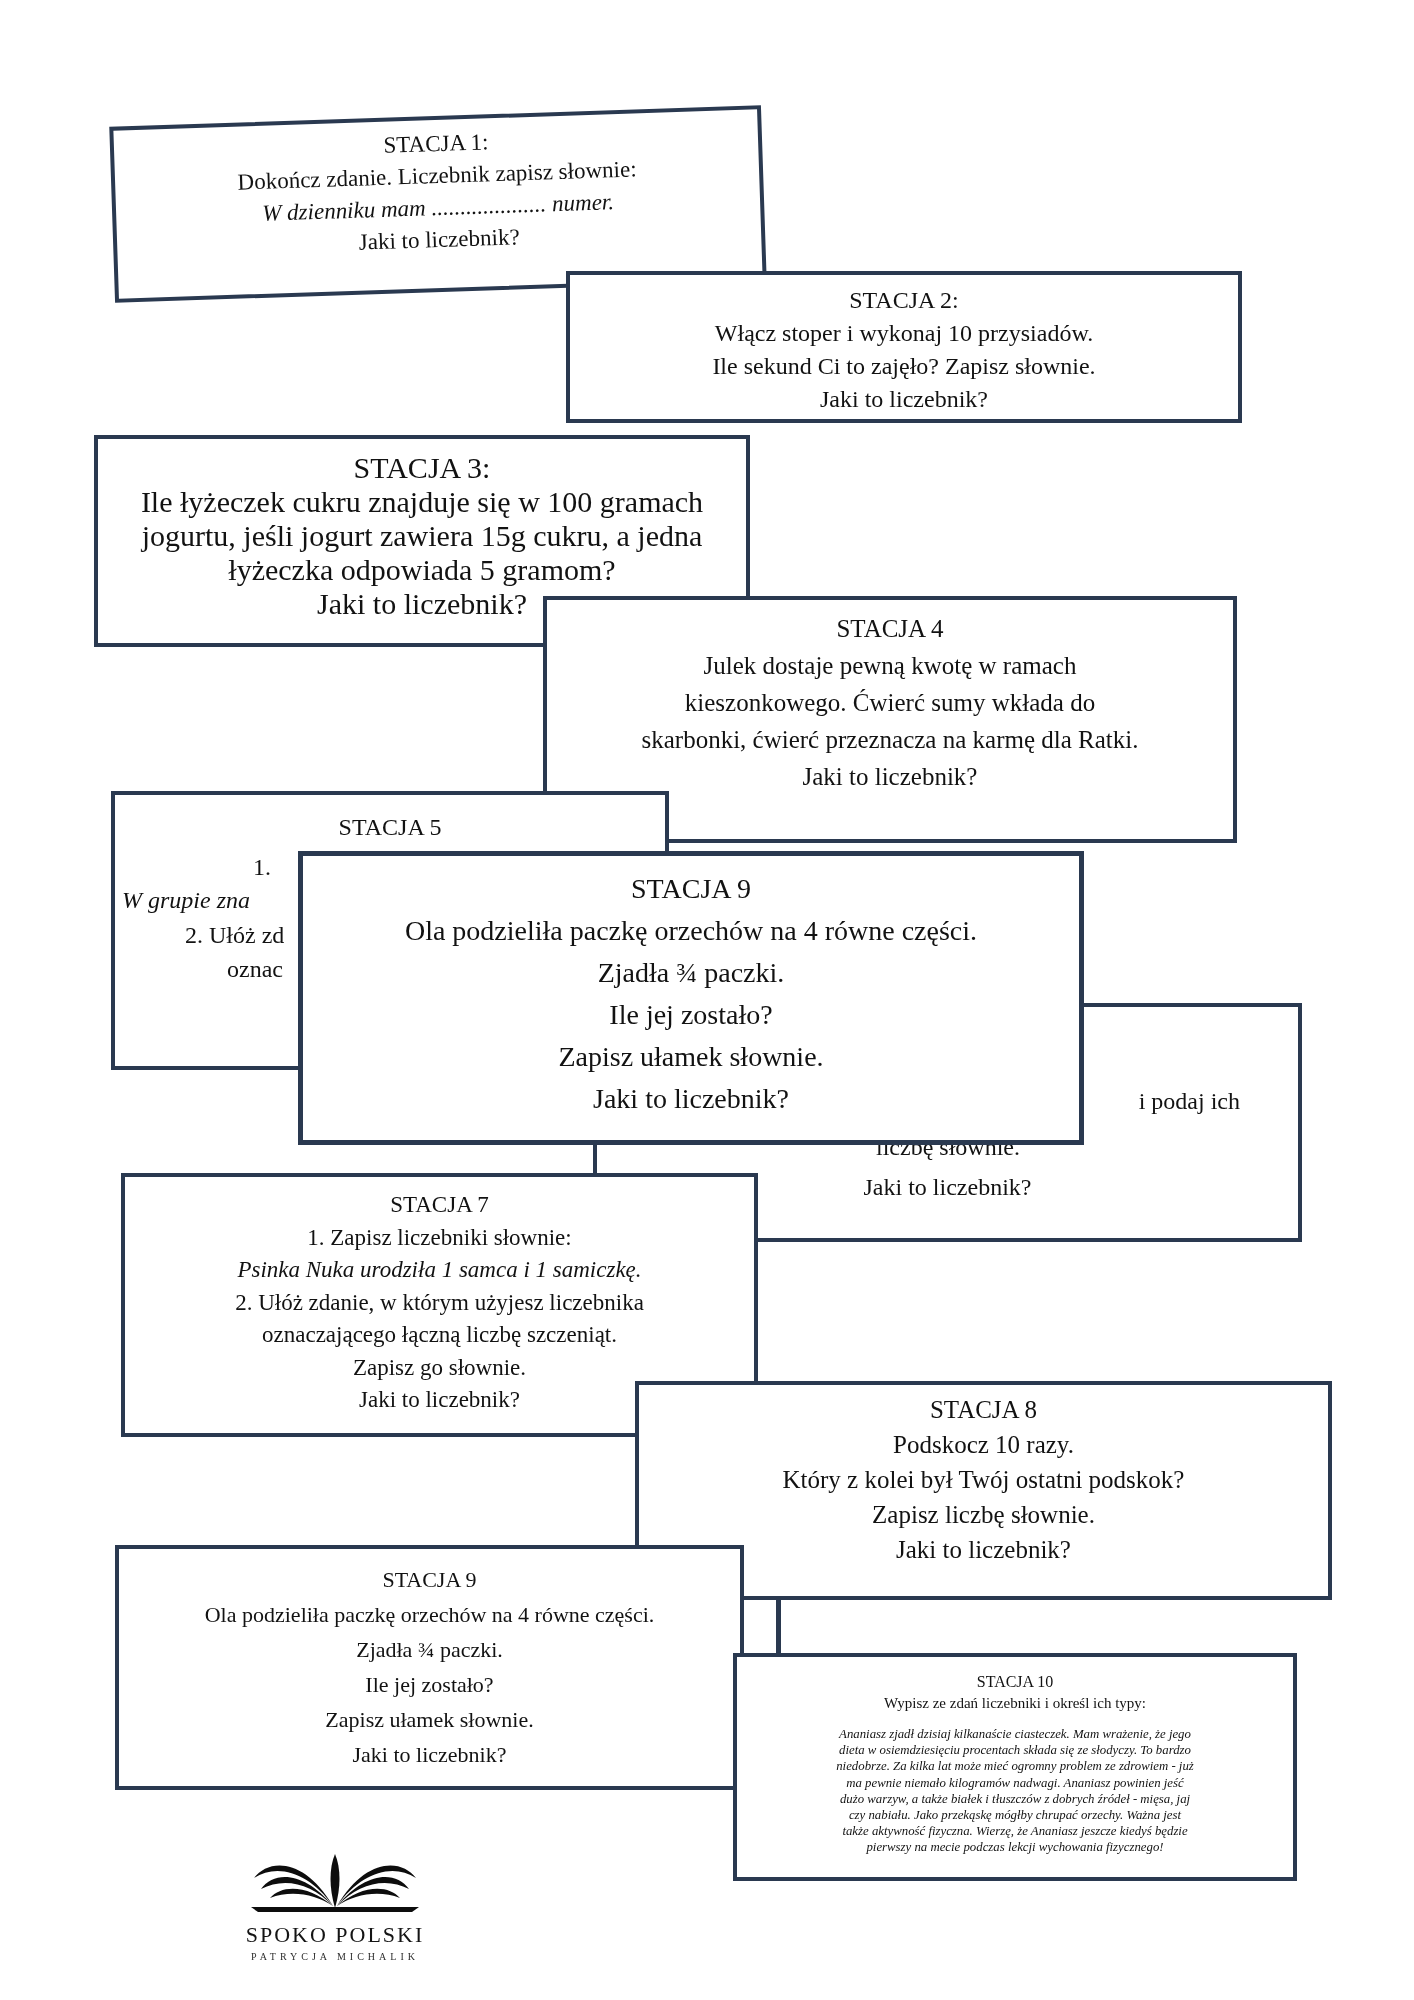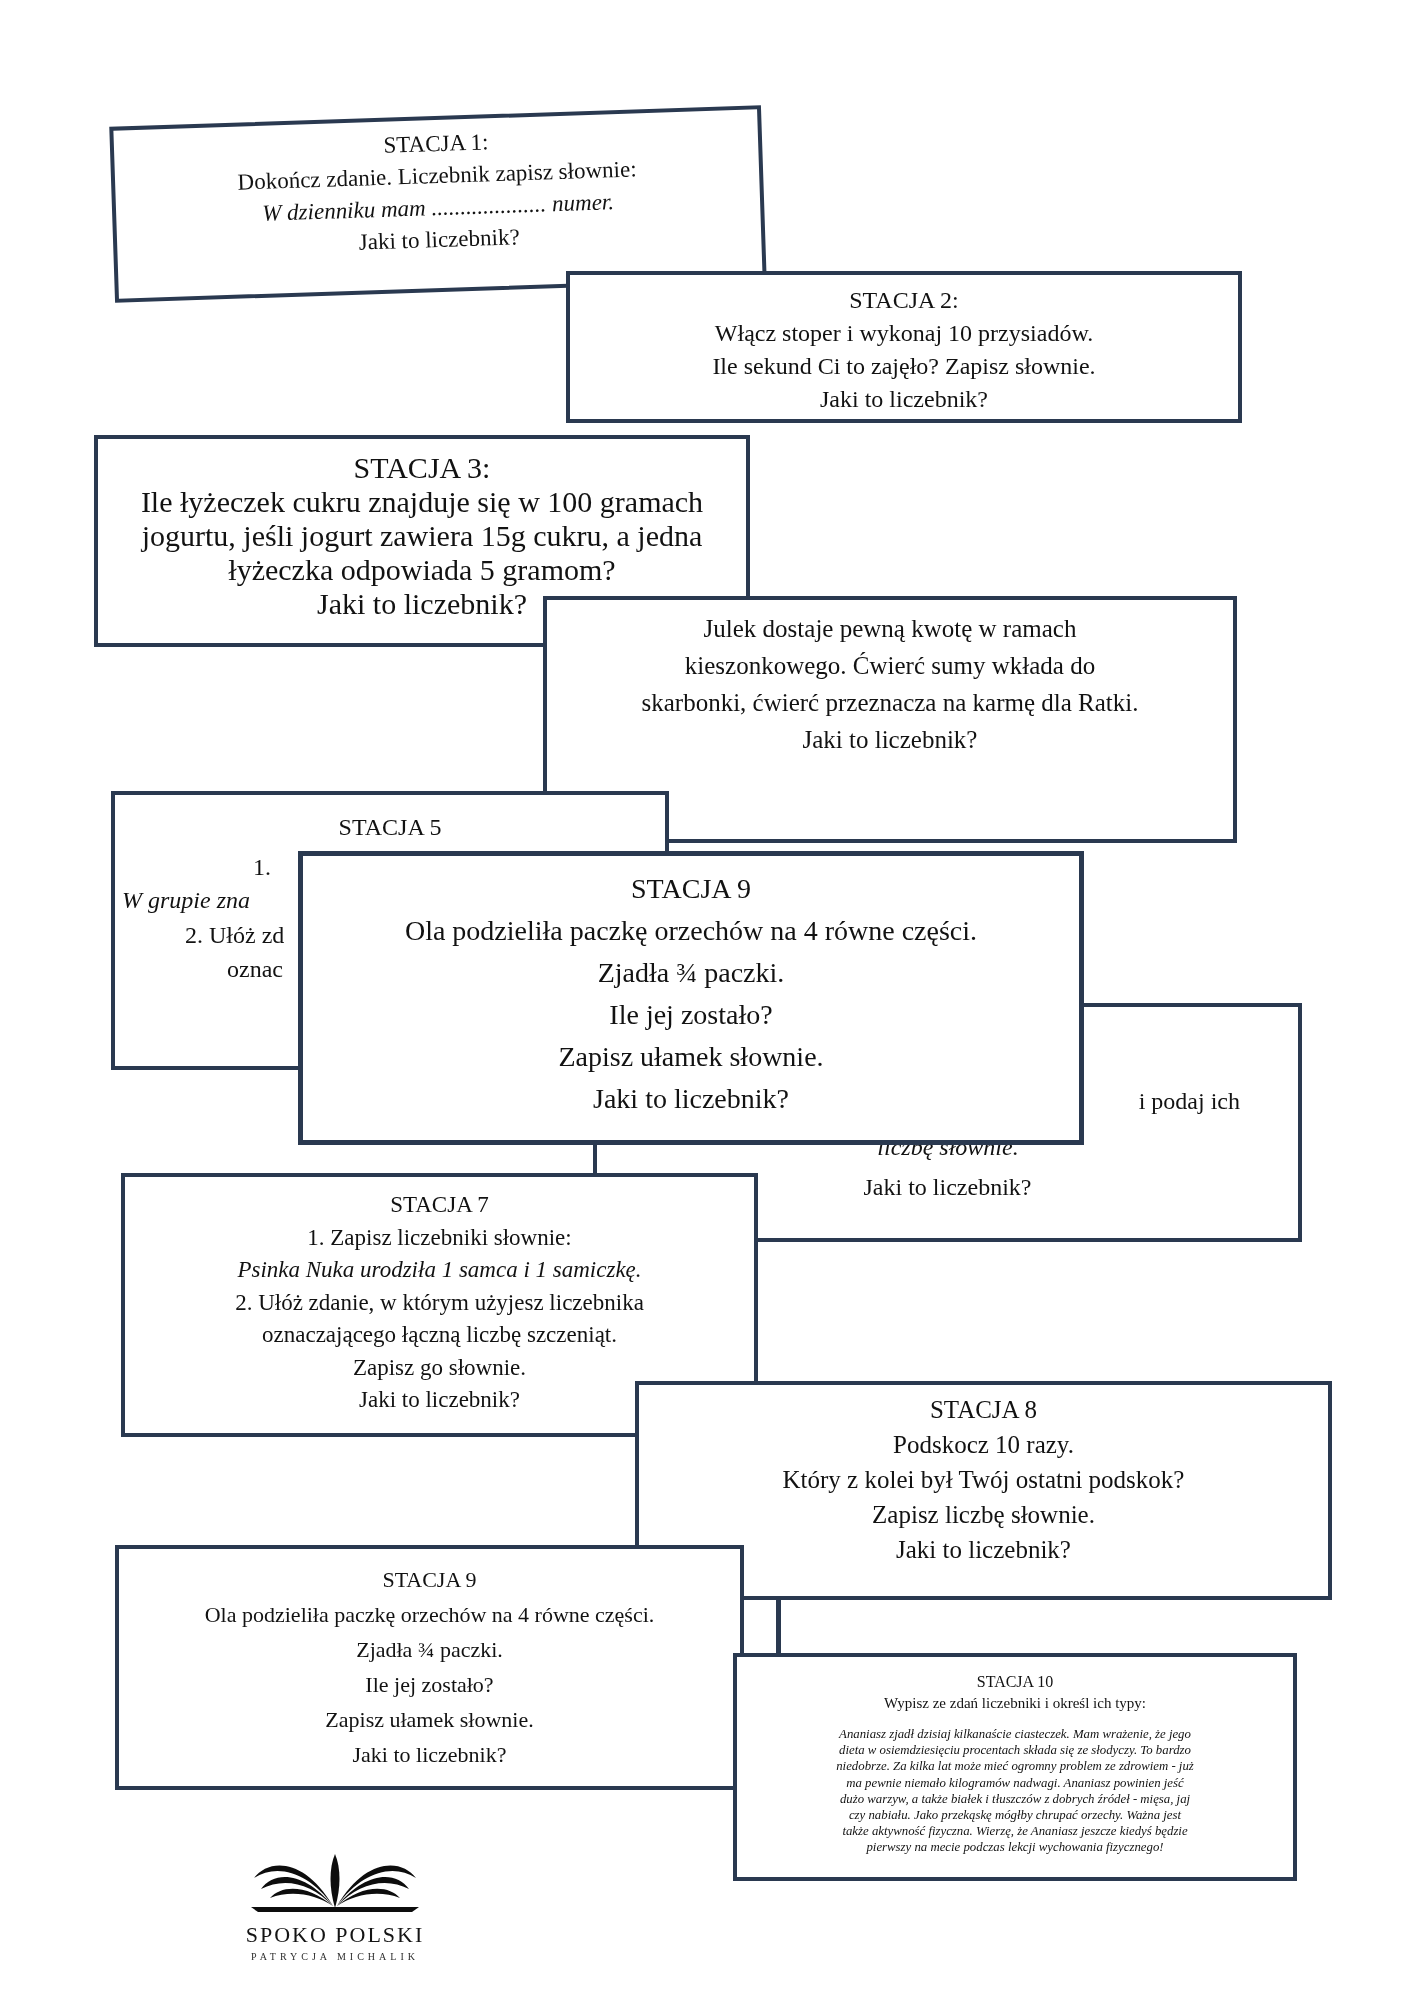--- a/index.html
+++ b/index.html
@@ -36,21 +36,21 @@
   .b10 .para{margin-top:12px;font-size:12.8px;line-height:16.2px;font-style:italic;}
   .b9o{left:298px;top:851px;width:786px;height:294px;z-index:30;
       border-width:5px;font-size:28px;line-height:42px;padding-top:12px;}
   
   .b5 .f1{left:138px;top:56px;}
   .b5 .f2{left:7px;top:89px;}
   .b5 .f3{left:70px;top:124px;}
   .b5 .f4{left:112px;top:158px;}
   
   .b6 .f1{right:58px;top:80px;}
-  .b6 .f2{left:1px;right:0;top:126px;font-style:italic;}
+  .b6 .f2{left:1px;right:0;top:126px;}
   .b6 .f3{left:0;right:0;top:166px;}
   .conn{position:absolute;width:5px;background:#2a3950;z-index:0;}
   .c3{left:776px;top:1598px;height:58px;}
   
   .logo{position:absolute;left:225px;top:1848px;width:220px;height:120px;
         text-align:center;z-index:2;}
   .logo-name{font-size:22px;letter-spacing:2px;margin-top:4px;color:#141414;}
   .logo-sub{font-size:10px;letter-spacing:4px;margin-top:3px;color:#2e2e2e;}
 </style>
 </head>
@@ -72,20 +72,21 @@
 
 <div class="box b3">
   <div class="ln">STACJA 3:</div>
   <div class="ln">Ile łyżeczek cukru znajduje się w 100 gramach</div>
   <div class="ln">jogurtu, jeśli jogurt zawiera 15g cukru, a jedna</div>
   <div class="ln">łyżeczka odpowiada 5 gramom?</div>
   <div class="ln">Jaki to liczebnik?</div>
 </div>
 
 <div class="box b4">
+  <div class="ln">STACJA 4</div>
   <div class="ln">Julek dostaje pewną kwotę w ramach</div>
   <div class="ln">kieszonkowego. Ćwierć sumy wkłada do</div>
   <div class="ln">skarbonki, ćwierć przeznacza na karmę dla Ratki.</div>
   <div class="ln">Jaki to liczebnik?</div>
 </div>
 
 <div class="box b5">
   <div class="ln">STACJA 5</div>
   <div class="frag f1">1.</div>
   <div class="frag f2 it">W grupie zna</div>

